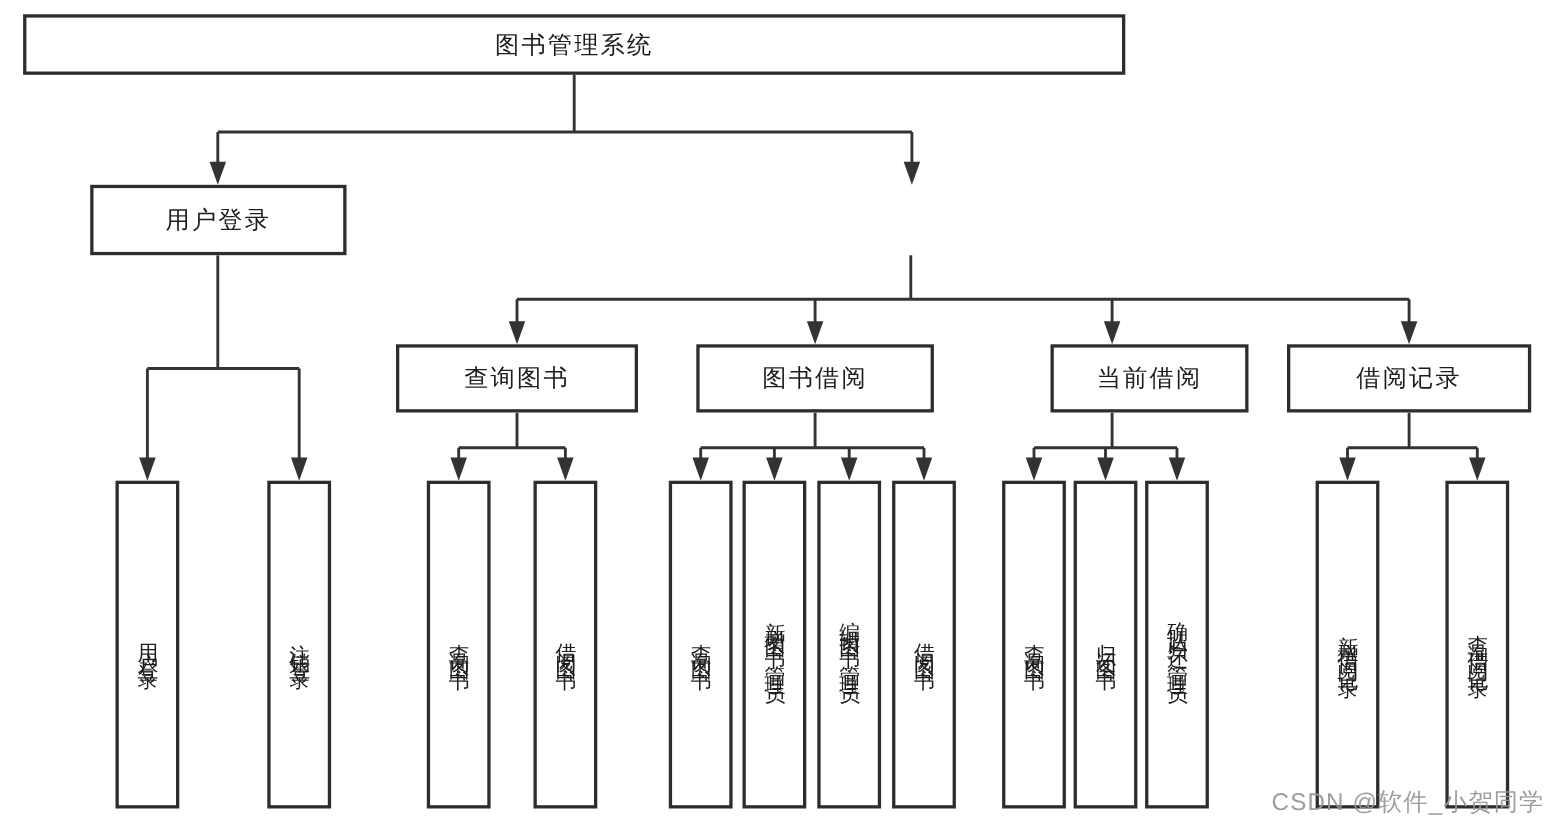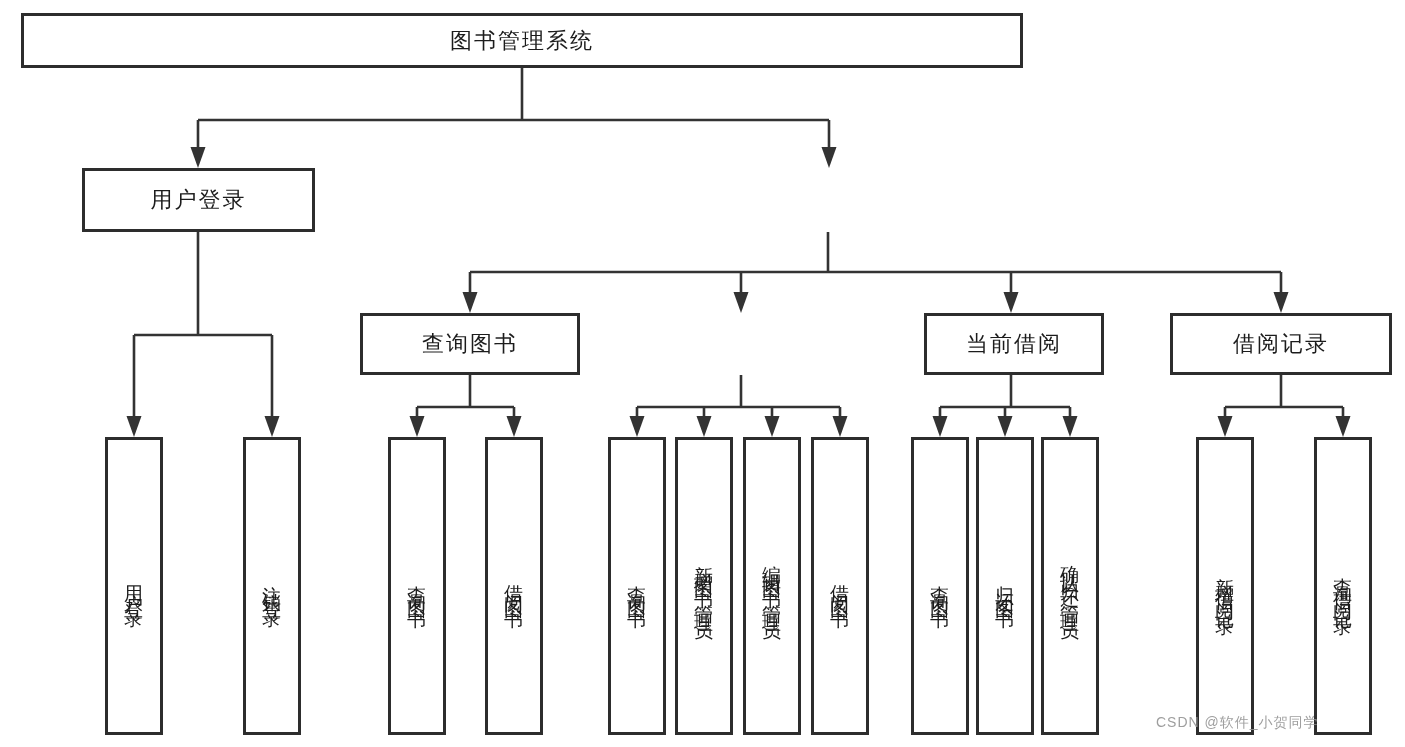--- a/index.html
+++ b/index.html
@@ -16,21 +16,21 @@
   .leaf{
     position:absolute;z-index:2;background:#ffffff;border:3px solid #2d2d2d;
     display:flex;align-items:center;justify-content:center;
     box-sizing:border-box;
   }
   .leaf span{
     writing-mode:vertical-rl;text-orientation:mixed;
     font-size:19px;letter-spacing:8px;line-height:1;color:#1c1c1c;white-space:nowrap;
   }
   .watermark{
-    position:absolute;z-index:5;font-size:14px;color:rgba(150,150,150,0.92);
+    position:absolute;z-index:5;font-size:22px;color:rgba(150,150,150,0.92);
     letter-spacing:1px;white-space:nowrap;
   }
 </style>
 </head>
 <body>
 
 <div class="canvas">
 
   <svg class="connectors" width="1405" height="747" viewBox="0 0 1405 747">
     <path fill="none" stroke="#333333" stroke-width="2.6" d="
@@ -62,21 +62,22 @@
       <polygon points="1217.5,416 1232.5,416 1225,437"></polygon>
       <polygon points="1335.5,416 1350.5,416 1343,437"></polygon>
     </g>
   </svg>
 
   <div class="node" style="left:21px;top:13px;width:1002px;height:55px;">图书管理系统</div>
 
   <div class="node" style="left:82px;top:168px;width:233px;height:64px;">用户登录</div>
 
   <div class="node" style="left:360px;top:313px;width:220px;height:62px;">查询图书</div>
-  <div class="node" style="left:924px;top:313px;width:180px;height:62px;">当前借阅</div>
+  <div class="node" style="left:633px;top:313px;width:216px;height:62px;">图书借阅</div>
+  <div class="node" style="left:955px;top:313px;width:180px;height:62px;">当前借阅</div>
   <div class="node" style="left:1170px;top:313px;width:222px;height:62px;">借阅记录</div>
 
   <div class="leaf" style="left:105px;top:437px;width:58px;height:298px;">
     <span>用户登录</span>
   </div>
   <div class="leaf" style="left:243px;top:437px;width:58px;height:298px;">
     <span>注销登录</span>
   </div>
 
   <div class="leaf" style="left:388px;top:437px;width:58px;height:298px;">

